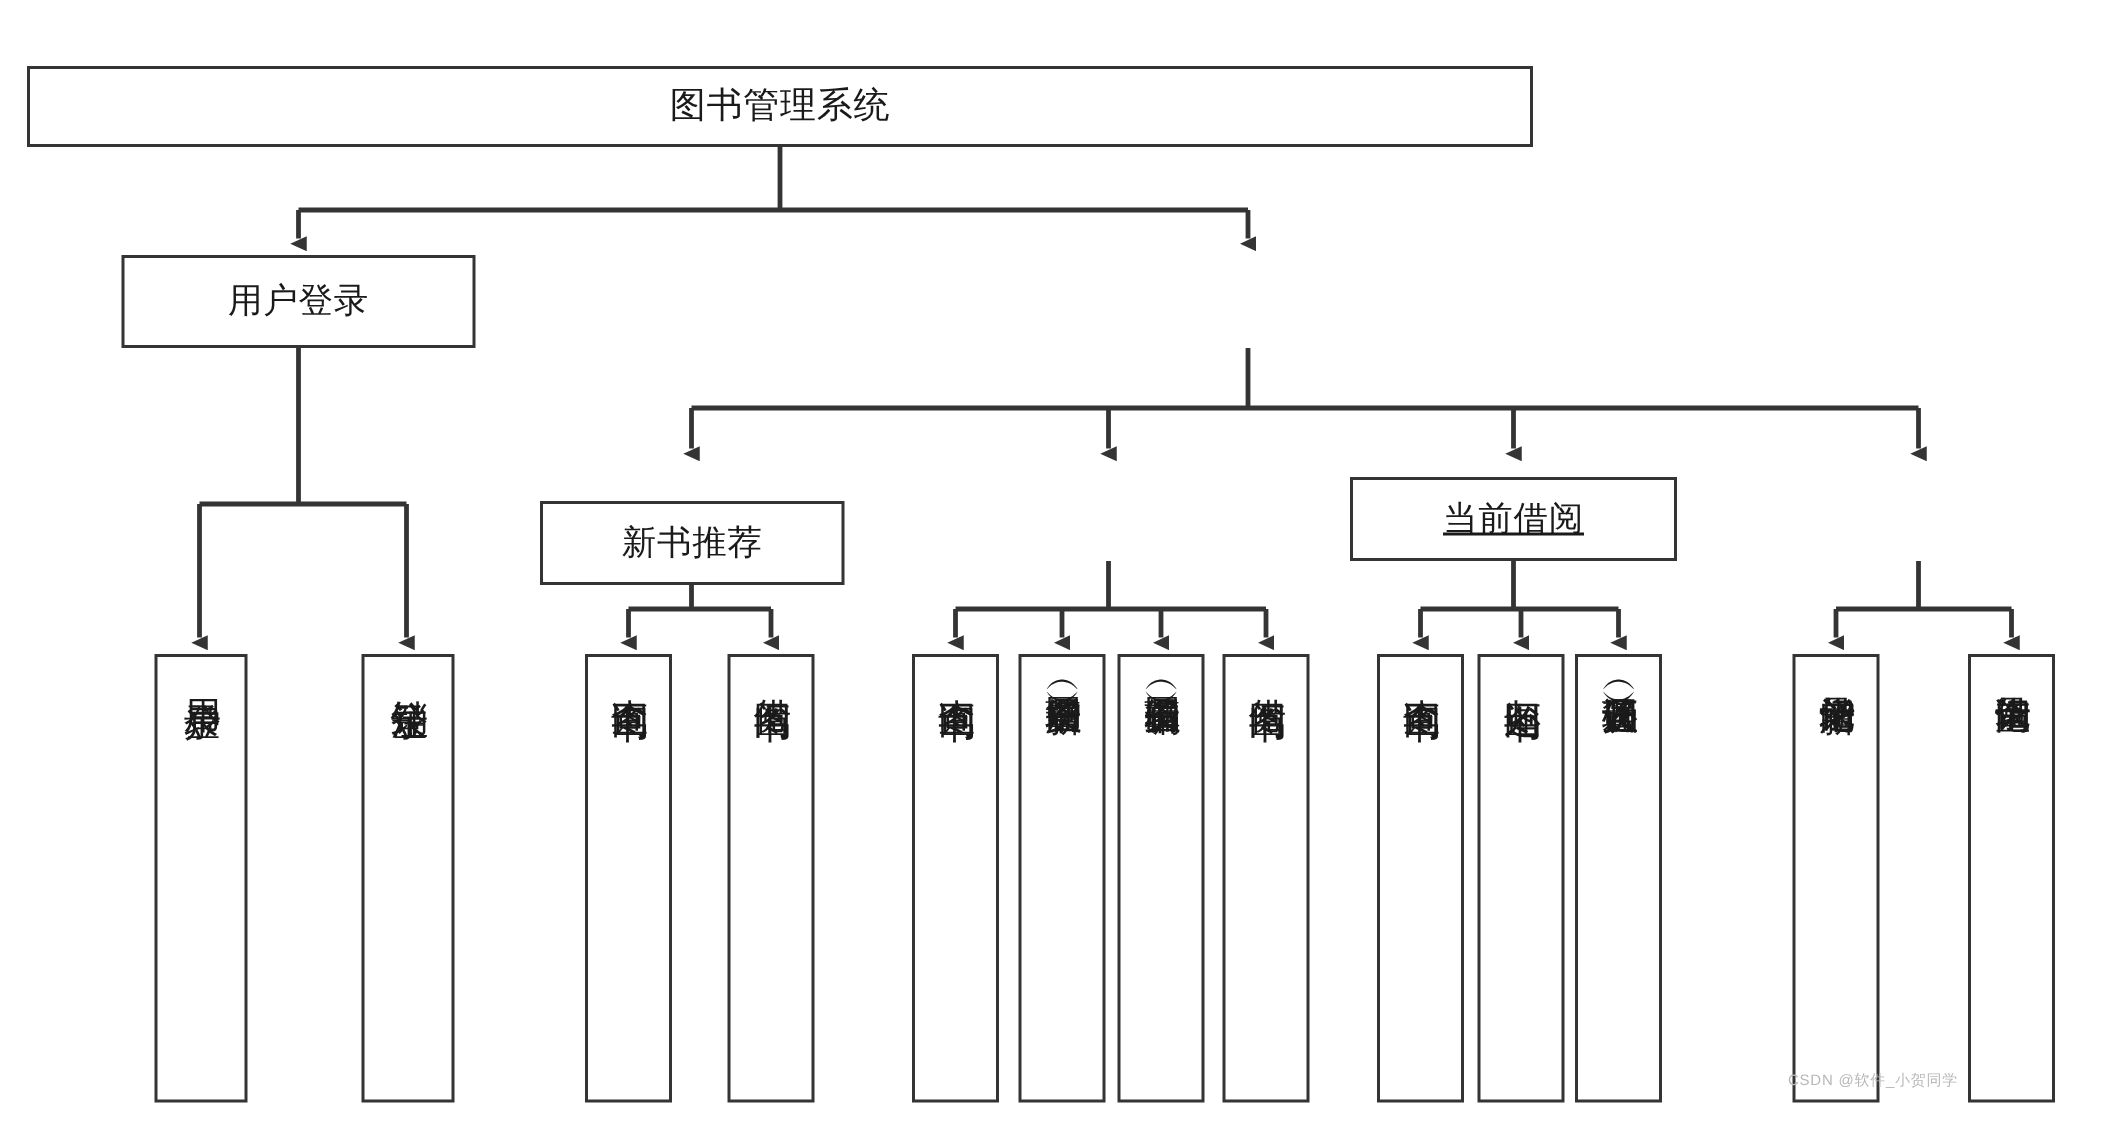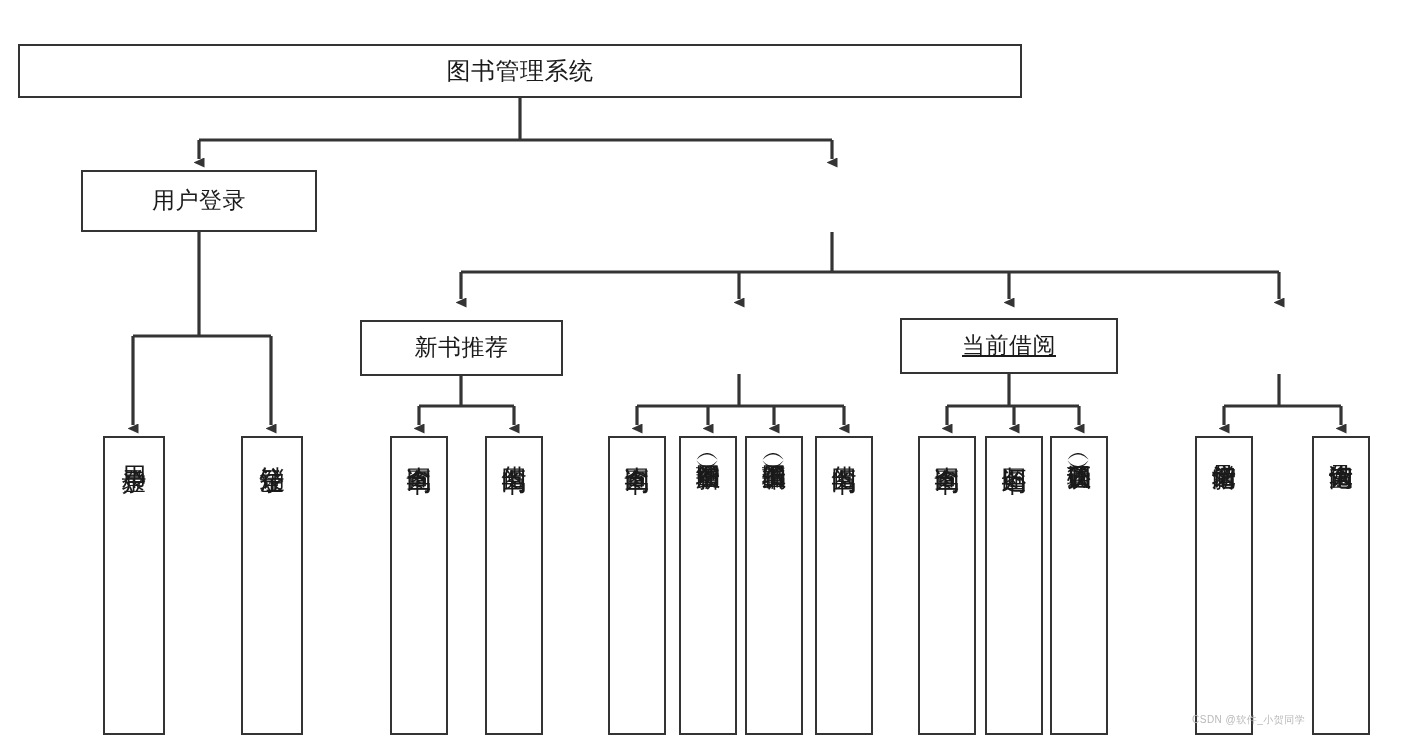--- a/index.html
+++ b/index.html
@@ -125,21 +125,21 @@
   </svg>
 
   <div class="node root horiz" style="left:18px; top:13px; width:1004px; height:54px;margin-top:31px;">
     <span>图书管理系统</span>
   </div>
 
   <div class="node horiz" style="left:81px; top:170px; width:236px; height:62px;">
     <span>用户登录</span>
   </div>
 
-  <div class="node horiz" style="left:360px; top:320px; width:203px; height:56px;">
+  <div class="node horiz" style="left:360px; top:334px; width:203px; height:56px;">
     <span>新书推荐</span>
   </div>
   <div class="node horiz" style="left:900px; top:318px; width:218px; height:56px;text-decoration:underline;">
     <span>当前借阅</span>
   </div>
 
   <div class="node leaf" style="left:103px; top:436px; width:62px; height:299px;">
     <span class="vtext">用户登录</span>
   </div>
   <div class="node leaf" style="left:241px; top:436px; width:62px; height:299px;">

